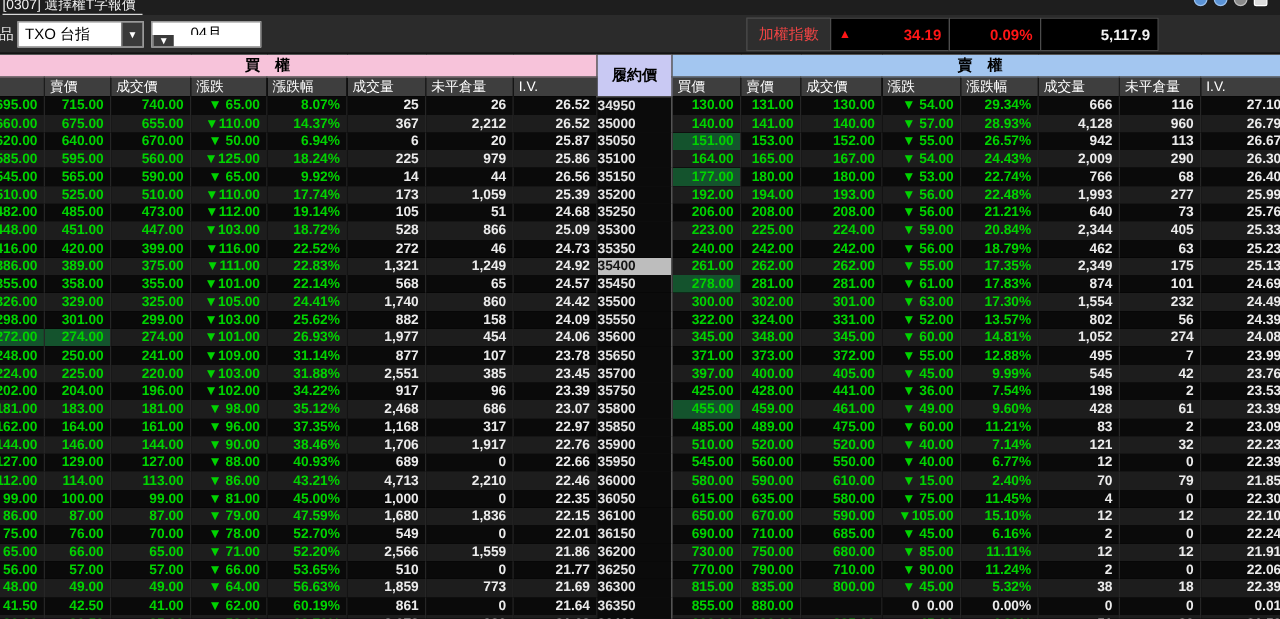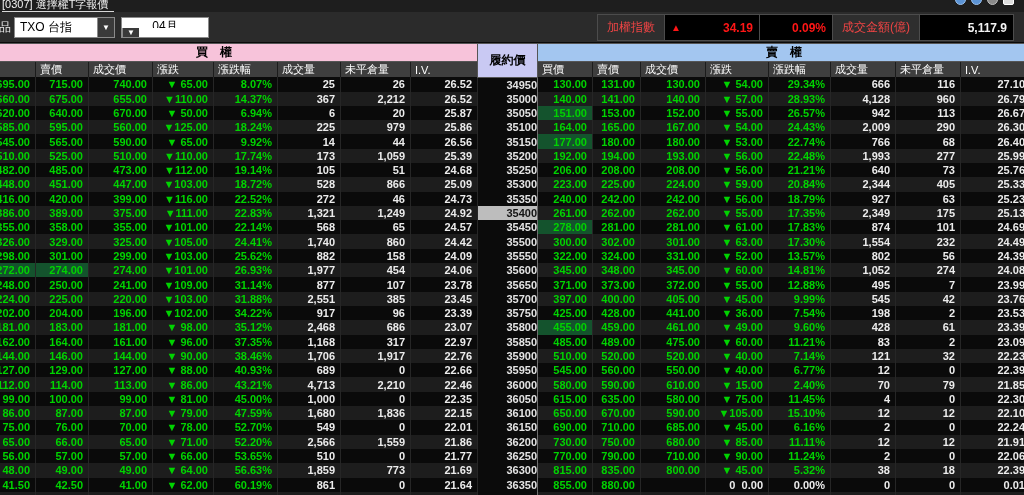--- a/index.html
+++ b/index.html
@@ -75,21 +75,21 @@
   tbody tr.odd  { background:#0a0a0a; }
   tbody tr.even { background:#1d1d1d; }
   td {
     padding:0 5px 0 0; text-align:right; white-space:pre; overflow:hidden;
     font-weight:bold; line-height:14px; vertical-align:middle;
     border-right:1px solid #262626;
   }
   td.g { color:#00d300; }
   td.w { color:#ececec; }
   td.s {
-    color:#e4e4e4; text-align:right; padding:0; font-weight:bold;
+    color:#e4e4e4; text-align:left; padding:0; font-weight:bold;
     background:#0b0b0b; border-left:1px solid #6f6f6f; border-right:1px solid #6f6f6f;margin-top:16px;
   }
   td.flash { background:#14532d; }
   td.sel   { background:#bdbdbd; color:#141414; }
   td.wt    { color:#ececec; }
 </style>
 </head>
 <body>
 
 <div class="titlebar">
@@ -112,21 +112,20 @@
     <span class="val">04月</span>
     <span class="btn">▼</span>
   </div>
   <div class="idx-cluster">
     <div class="ibox lab">加權指數</div>
     <div class="ibox chgbox w-chg">
       <span class="arrow-up">▲</span>
       <span>34.19</span>
     </div>
     <div class="ibox valbox w-pct">0.09%</div>
-    <div class="ibox lab">成交金額(億)</div>
     <div class="ibox valbox w-turn">5,117.9</div>
   </div>
 </div>
 
 <div class="table-wrap">
   <table>
     <colgroup>
       <col style="width:85px">
         <col style="width:53px">
         <col style="width:64px">
@@ -331,21 +330,21 @@
           <td class="g">22.52%</td>
           <td class="w">272</td>
           <td class="w">46</td>
           <td class="w">24.73</td>
           <td class="s">35350</td>
           <td class="g">240.00</td>
           <td class="g">242.00</td>
           <td class="g">242.00</td>
           <td class="g">▼ 56.00</td>
           <td class="g">18.79%</td>
-          <td class="w">927</td>
+          <td class="w">462</td>
           <td class="w">63</td>
           <td class="w">25.23</td>
         </tr>
         <tr class="even">
           <td class="g">386.00</td>
           <td class="g">389.00</td>
           <td class="g">375.00</td>
           <td class="g">▼111.00</td>
           <td class="g">22.83%</td>
           <td class="w">1,321</td>

